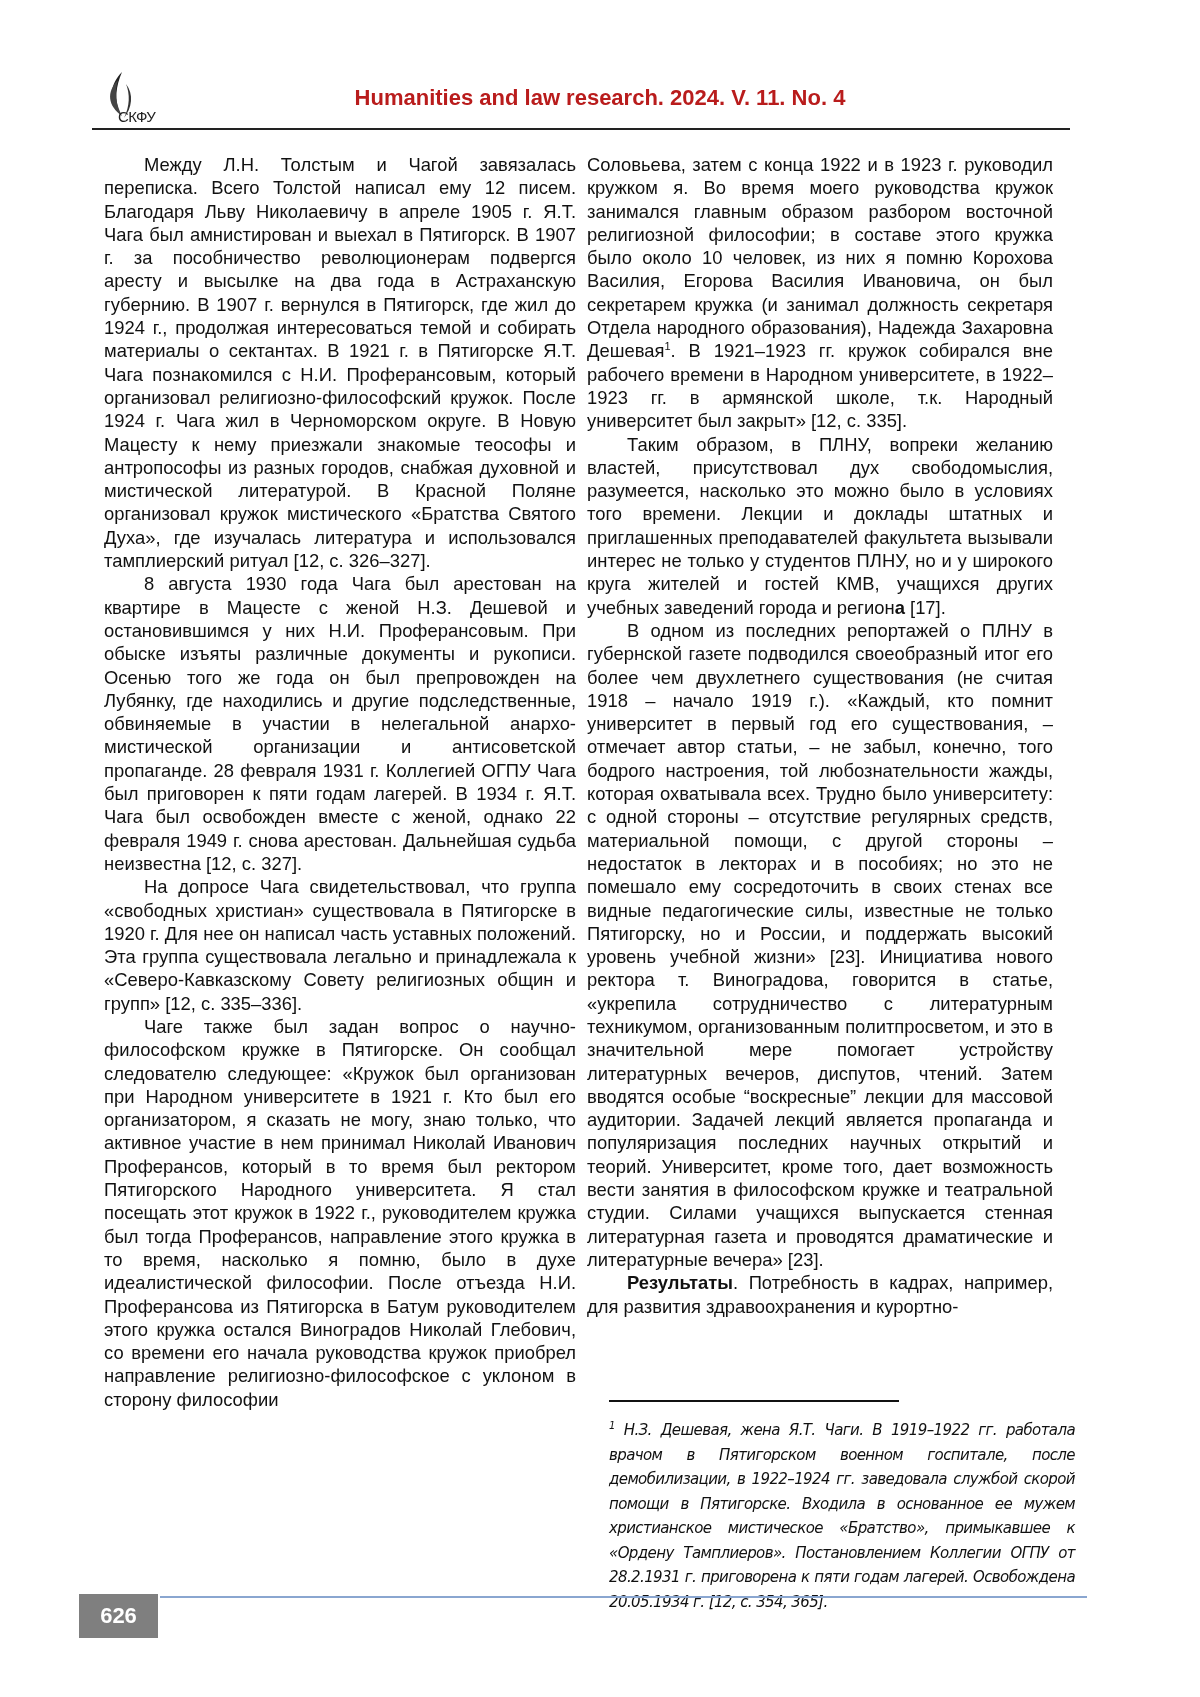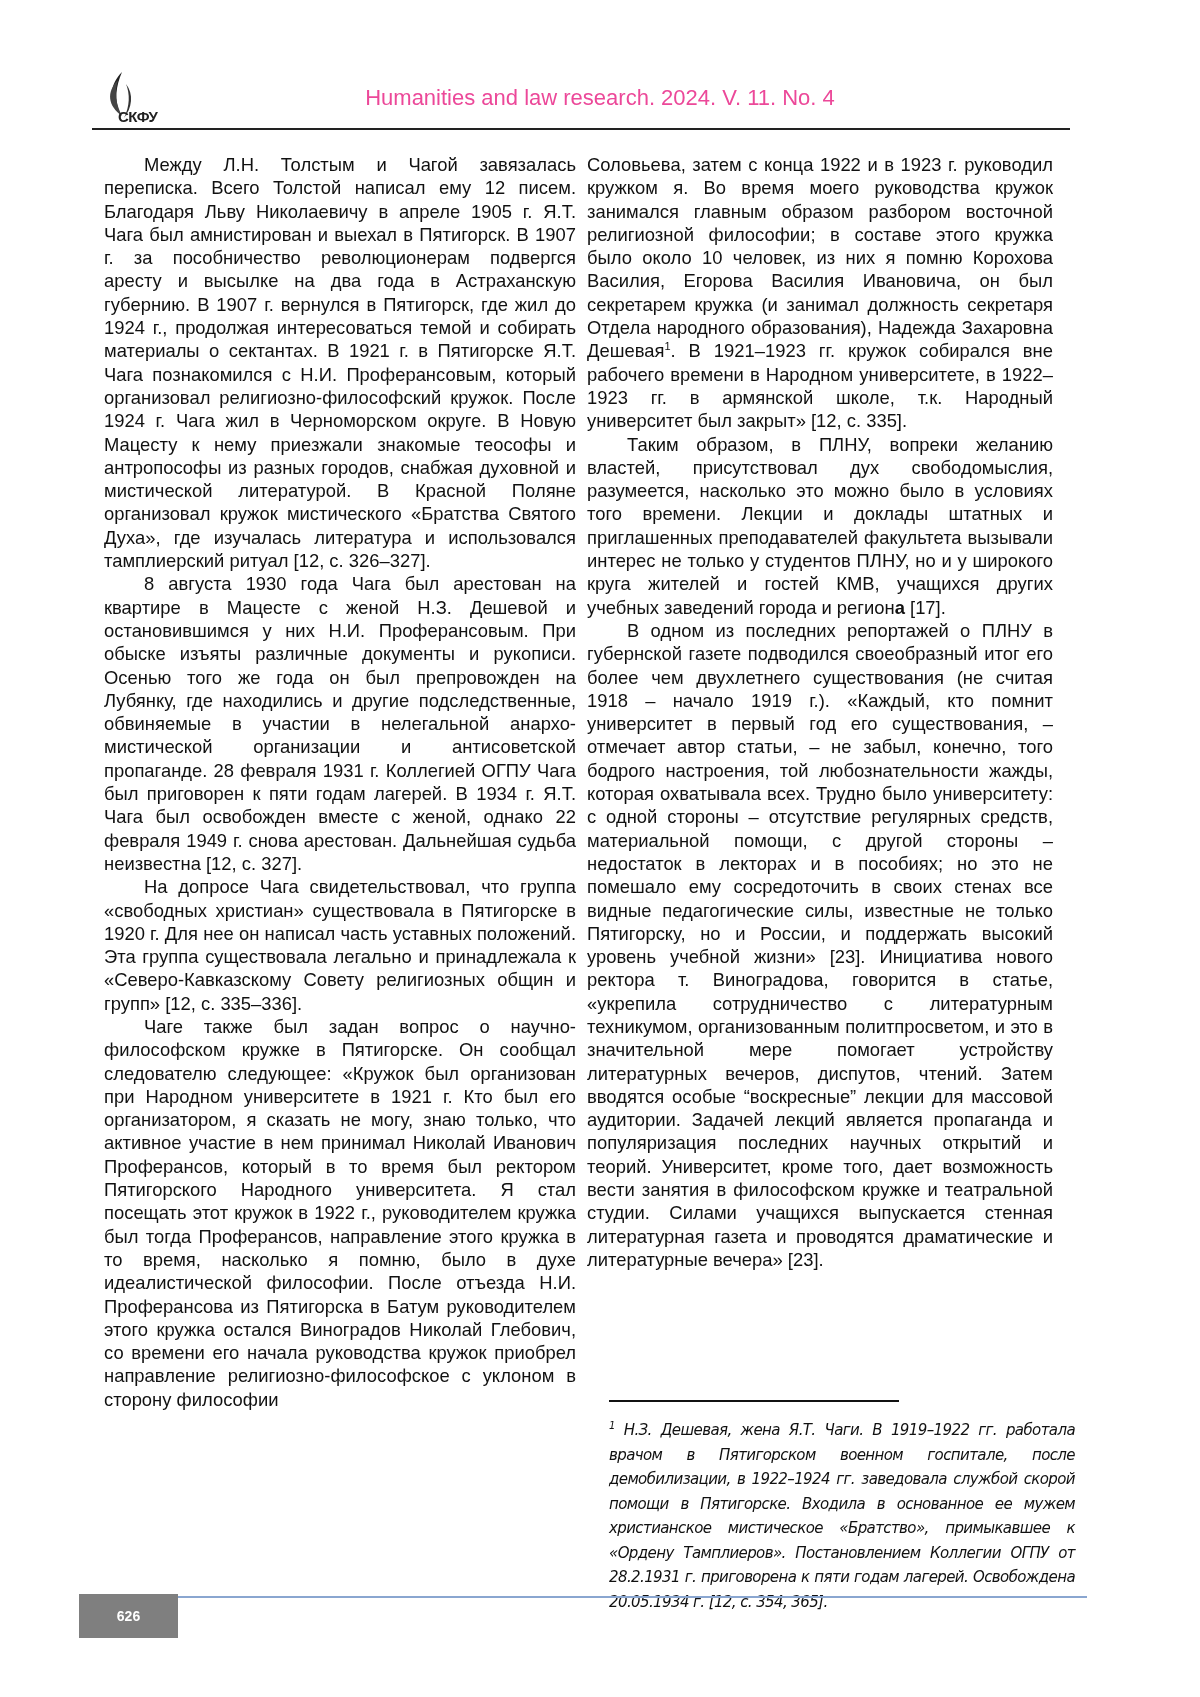--- a/index.html
+++ b/index.html
@@ -1,35 +1,35 @@
 <!DOCTYPE html>
 <html><head>
 <meta charset="utf-8">
 <style>
   html, body { margin:0; padding:0; background:#fff; }
   body { width:1200px; height:1697px; position:relative; overflow:hidden;
          font-family:"Liberation Sans", sans-serif; color:#111; }
   .header-title { position:absolute; left:0; width:1200px; top:85px; text-align:center;
-         font-size:22px; color:#ec4899; letter-spacing:0; }
+         font-size:22px; color:#b91c1c; letter-spacing:0;font-weight:bold; }
   .logo { position:absolute; left:100px; top:70px; width:80px; height:60px; }
-  .logo-text { position:absolute; left:118px; top:108px; font-size:15px; font-weight:bold; color:#222; letter-spacing:-0.5px; }
+  .logo-text { position:absolute; left:118px; top:108px; font-size:15px; font-weight:normal; color:#222; letter-spacing:-0.5px; }
   .header-rule { position:absolute; left:92px; width:978px; top:128px; height:2px; background:#222; }
   .col { position:absolute; top:153px; font-size:18.4px; line-height:23.3px; text-align:justify; hyphens:manual; }
   .col-left { left:104px; width:472px; }
   .col-right { left:587px; width:466px; }
   .col p { margin:0; text-indent:0; }
   .col p.ind { text-indent:40px; }
   sup { font-size:11px; line-height:0; }
   b { font-weight:bold; }
   .fn-rule { position:absolute; left:609px; top:1400px; width:290px; height:2px; background:#111; }
   .footnote { position:absolute; left:609px; top:1418px; width:466px; font-size:15px; line-height:24.5px; text-align:justify;
               font-family:"DejaVu Sans", sans-serif; letter-spacing:-0.6px;font-style:italic; }
   .footnote sup { font-size:10px; }
-  .page-box { position:absolute; left:79px; top:1594px; width:99px; height:44px; background:#7f7f7f; color:#fff;
-              font-size:14px; font-weight:bold; display:flex; align-items:center; justify-content:center; }
+  .page-box { position:absolute; left:79px; top:1594px; width:79px; height:44px; background:#7f7f7f; color:#fff;
+              font-size:22px; font-weight:bold; display:flex; align-items:center; justify-content:center; }
   .footer-rule { position:absolute; left:160px; top:1596px; width:927px; height:2px; background:#8aa6d0; }
 </style>
 </head>
 <body>
 
 <svg class="logo" viewBox="0 0 80 60">
   <path d="M22 2 C10 14 8 30 20 44 C14 30 16 16 22 2 Z" fill="#222"></path>
   <path d="M18 10 C6 22 8 36 22 46 C16 34 14 22 18 10 Z" fill="#444"></path>
   <path d="M26 14 C34 24 32 38 24 48 C30 36 30 24 26 14 Z" fill="#333"></path>
 </svg>
@@ -41,19 +41,20 @@
   <p class="ind">Между Л.Н. Толстым и Чагой завязалась переписка. Всего Толстой написал ему 12 писем. Благодаря Льву Николаевичу в апреле 1905 г. Я.Т. Чага был амнистирован и выехал в Пятигорск. В 1907 г. за пособничество революционерам подвергся аресту и высылке на два года в Астраханскую губернию. В 1907 г. вернулся в Пятигорск, где жил до 1924 г., продолжая интересоваться темой и собирать материалы о сектантах. В 1921 г. в Пятигорске Я.Т. Чага познакомился с Н.И. Проферансовым, который организовал религиозно-философский кружок. После 1924 г. Чага жил в Черноморском округе. В Новую Мацесту к нему приезжали знакомые теософы и антропософы из разных городов, снабжая духовной и мистической литературой. В Красной Поляне организовал кружок мистического «Братства Святого Духа», где изучалась литература и использовался тамплиерский ритуал [12, с. 326–327].</p>
   <p class="ind">8 августа 1930 года Чага был арестован на квартире в Мацесте с женой Н.З. Дешевой и остановившимся у них Н.И. Проферансовым. При обыске изъяты различные документы и рукописи. Осенью того же года он был препровожден на Лубянку, где находились и другие подследственные, обвиняемые в участии в нелегальной анархо-мистической организации и антисоветской пропаганде. 28 февраля 1931 г. Коллегией ОГПУ Чага был приговорен к пяти годам лагерей. В 1934 г. Я.Т. Чага был освобожден вместе с женой, однако 22 февраля 1949 г. снова арестован. Дальнейшая судьба неизвестна [12, с. 327].</p>
   <p class="ind">На допросе Чага свидетельствовал, что группа «свободных христиан» существовала в Пятигорске в 1920 г. Для нее он написал часть уставных положений. Эта группа существовала легально и принадлежала к «Северо-Кавказскому Совету религиозных общин и групп» [12, с. 335–336].</p>
   <p class="ind">Чаге также был задан вопрос о научно-философском кружке в Пятигорске. Он сообщал следователю следующее: «Кружок был организован при Народном университете в 1921 г. Кто был его организатором, я сказать не могу, знаю только, что активное участие в нем принимал Николай Иванович Проферансов, который в то время был ректором Пятигорского Народного университета. Я стал посещать этот кружок в 1922 г., руководителем кружка был тогда Проферансов, направление этого кружка в то время, насколько я помню, было в духе идеалистической философии. После отъезда Н.И. Проферансова из Пятигорска в Батум руководителем этого кружка остался Виноградов Николай Глебович, со времени его начала руководства кружок приобрел направление религиозно-философское с уклоном в сторону философии</p>
 </div>
 
 <div class="col col-right">
   <p><span>Соловьева, затем с конца 1922 и в 1923 г. руководил кружком я. Во время моего руководства кружок занимался главным образом разбором восточной религиозной философии; в составе этого кружка было около 10 человек, из них я помню Корохова Василия, Егорова Василия Ивановича, он был секретарем кружка (и занимал должность секретаря Отдела народного образования), Надежда Захаровна Дешевая</span><sup>1</sup><span>. В 1921–1923 гг. кружок собирался вне рабочего времени в Народном университете, в 1922–1923 гг. в армянской школе, т.к. Народный университет был закрыт» [12, с. 335].</span></p>
   <p class="ind"><span>Таким образом, в ПЛНУ, вопреки желанию властей, присутствовал дух свободомыслия, разумеется, насколько это можно было в условиях того времени. Лекции и доклады штатных и приглашенных преподавателей факультета вызывали интерес не только у студентов ПЛНУ, но и у широкого круга жителей и гостей КМВ, учащихся других учебных заведений города и регион</span><b>а</b><span> [17].</span></p>
   <p class="ind">В одном из последних репортажей о ПЛНУ в губернской газете подводился своеобразный итог его более чем двухлетнего существования (не считая 1918 – начало 1919 г.). «Каждый, кто помнит университет в первый год его существования, – отмечает автор статьи, – не забыл, конечно, того бодрого настроения, той любознательности жажды, которая охватывала всех. Трудно было университету: с одной стороны – отсутствие регулярных средств, материальной помощи, с другой стороны – недостаток в лекторах и в пособиях; но это не помешало ему сосредоточить в своих стенах все видные педагогические силы, известные не только Пятигорску, но и России, и поддержать высокий уровень учебной жизни» [23]. Инициатива нового ректора т. Виноградова, говорится в статье, «укрепила сотрудничество с литературным техникумом, организованным политпросветом, и это в значительной мере помогает устройству литературных вечеров, диспутов, чтений. Затем вводятся особые “воскресные” лекции для массовой аудитории. Задачей лекций является пропаганда и популяризация последних научных открытий и теорий. Университет, кроме того, дает возможность вести занятия в философском кружке и театральной студии. Силами учащихся выпускается стенная литературная газета и проводятся драматические и литературные вечера» [23].</p>
+  <p class="ind"><b>Результаты</b><span>. Потребность в кадрах, например, для развития здравоохранения и курортно-</span></p>
 </div>
 
 <div class="fn-rule"></div>
 <div class="footnote"><sup>1</sup><span> Н.З. Дешевая, жена Я.Т. Чаги. В 1919–1922 гг. работала врачом в Пятигорском военном госпитале, после демобилизации, в 1922–1924 гг. заведовала службой скорой помощи в Пятигорске. Входила в основанное ее мужем христианское мистическое «Братство», примыкавшее к «Ордену Тамплиеров». Постановлением Коллегии ОГПУ от 28.2.1931 г. приговорена к пяти годам лагерей. Освобождена 20.05.1934 г. [12, с. 354, 365].</span></div>
 
 <div class="footer-rule"></div>
 <div class="page-box">626</div>
 
 </body></html>

